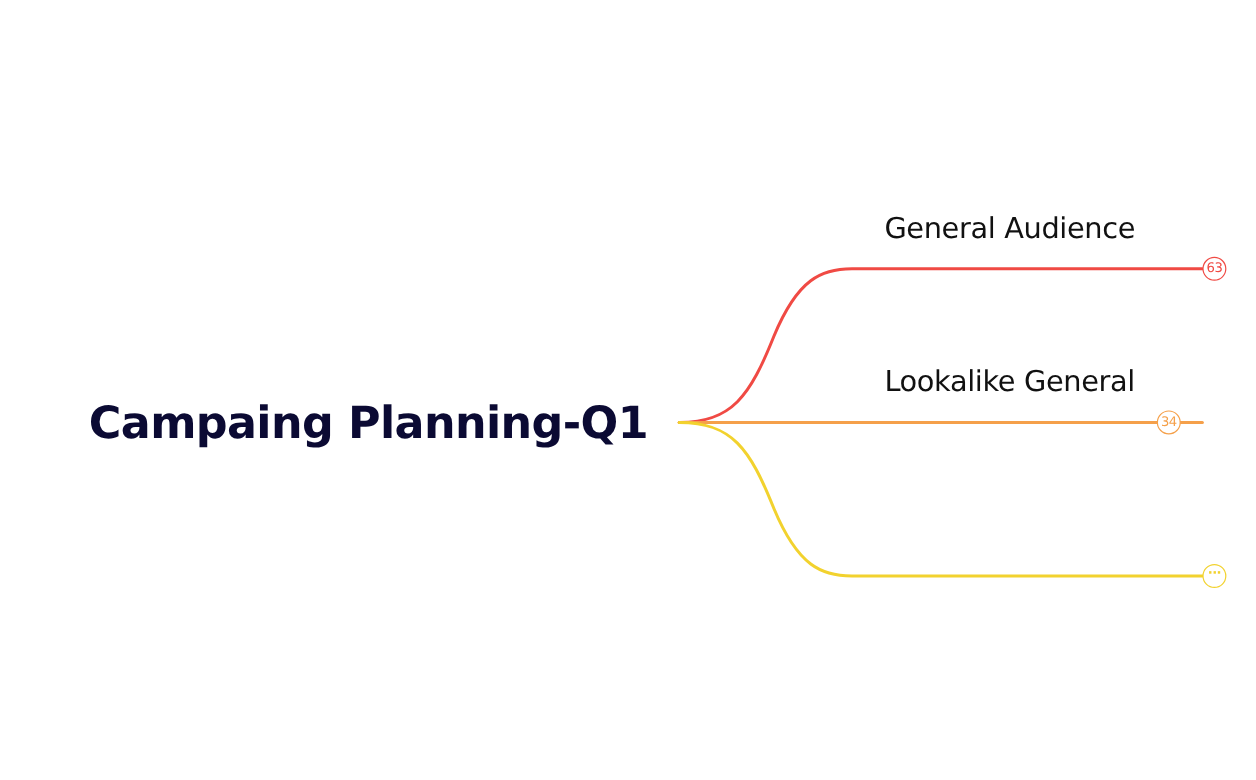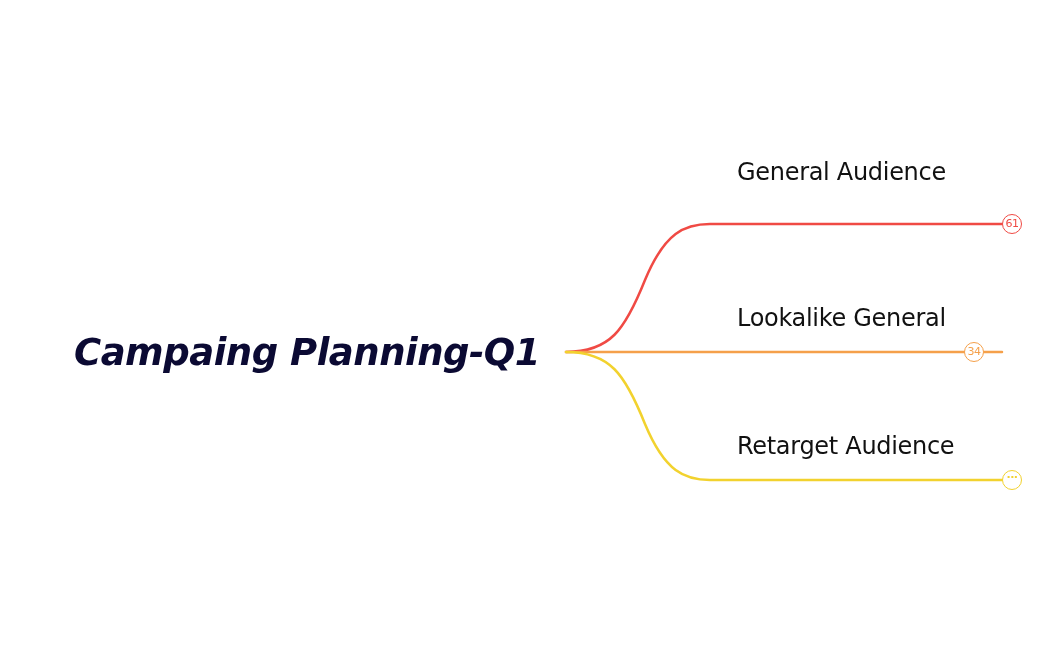--- a/index.html
+++ b/index.html
@@ -25,21 +25,20 @@
       left: 74px;
       top: 330px;
       font-family: "DejaVu Sans", sans-serif;
       font-weight: bold;
       font-size: 37px;
       letter-spacing: -0.5px;
       color: #0b0a33;
       white-space: nowrap;
       line-height: 46px;
       cursor: pointer;
-      font-style: italic;
     }
     .branch-label {
       position: absolute;
       left: 737px;
       font-family: "DejaVu Sans", sans-serif;
       font-size: 24px;
       letter-spacing: -0.3px;
       color: #111111;
       white-space: nowrap;
       line-height: 30px;
@@ -66,21 +65,20 @@
 
 <div class="canvas">
   <svg width="1047" height="650" style="position:absolute;left:0;top:0;">
     <path d="M566,352 C610,352 625,330 645,280 C665,232 685,224 710,224 L1002,224" fill="none" stroke="#f04a44" stroke-width="2.5" stroke-linecap="round"></path>
     <path d="M566,352 L1002,352" fill="none" stroke="#f5a04a" stroke-width="2.5" stroke-linecap="round"></path>
     <path d="M566,352 C610,352 625,374 645,424 C665,472 685,480 710,480 L1002,480" fill="none" stroke="#f2d22e" stroke-width="2.5" stroke-linecap="round"></path>
   </svg>
 
   <div class="root-topic">Campaing Planning-Q1</div>
 
-  <div class="branch-label" style="top:157px;">General Audience</div>
-  <div class="badge" style="left:1002px; top:214px; border-color:#f04a44; color:#f04a44;">61</div>
+  <div class="branch-label" style="top:175px;">General Audience</div>
+  <div class="badge" style="left:1002px; top:214px; border-color:#f04a44; color:#f04a44;">63</div>
 
   <div class="branch-label" style="top:303px;">Lookalike General</div>
   <div class="badge" style="left:964px; top:342px; border-color:#f5a04a; color:#f5a04a;">34</div>
 
-  <div class="branch-label" style="top:431px;">Retarget Audience</div>
   <div class="badge" style="left:1002px; top:470px; border-color:#f2d22e; color:#f2d22e; line-height:14px; font-weight:bold;">···</div>
 </div>
 
 </body></html>

